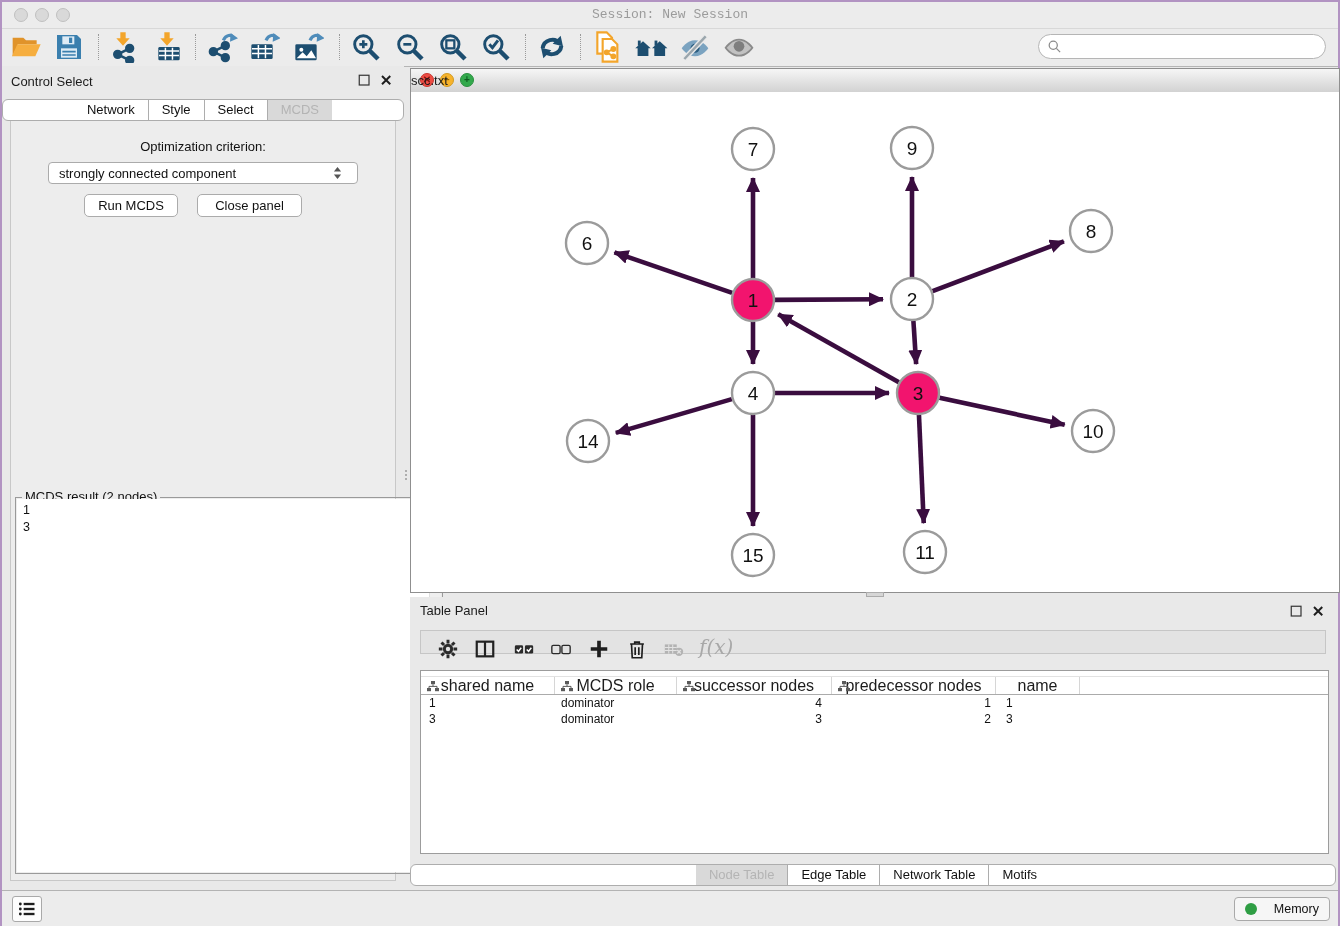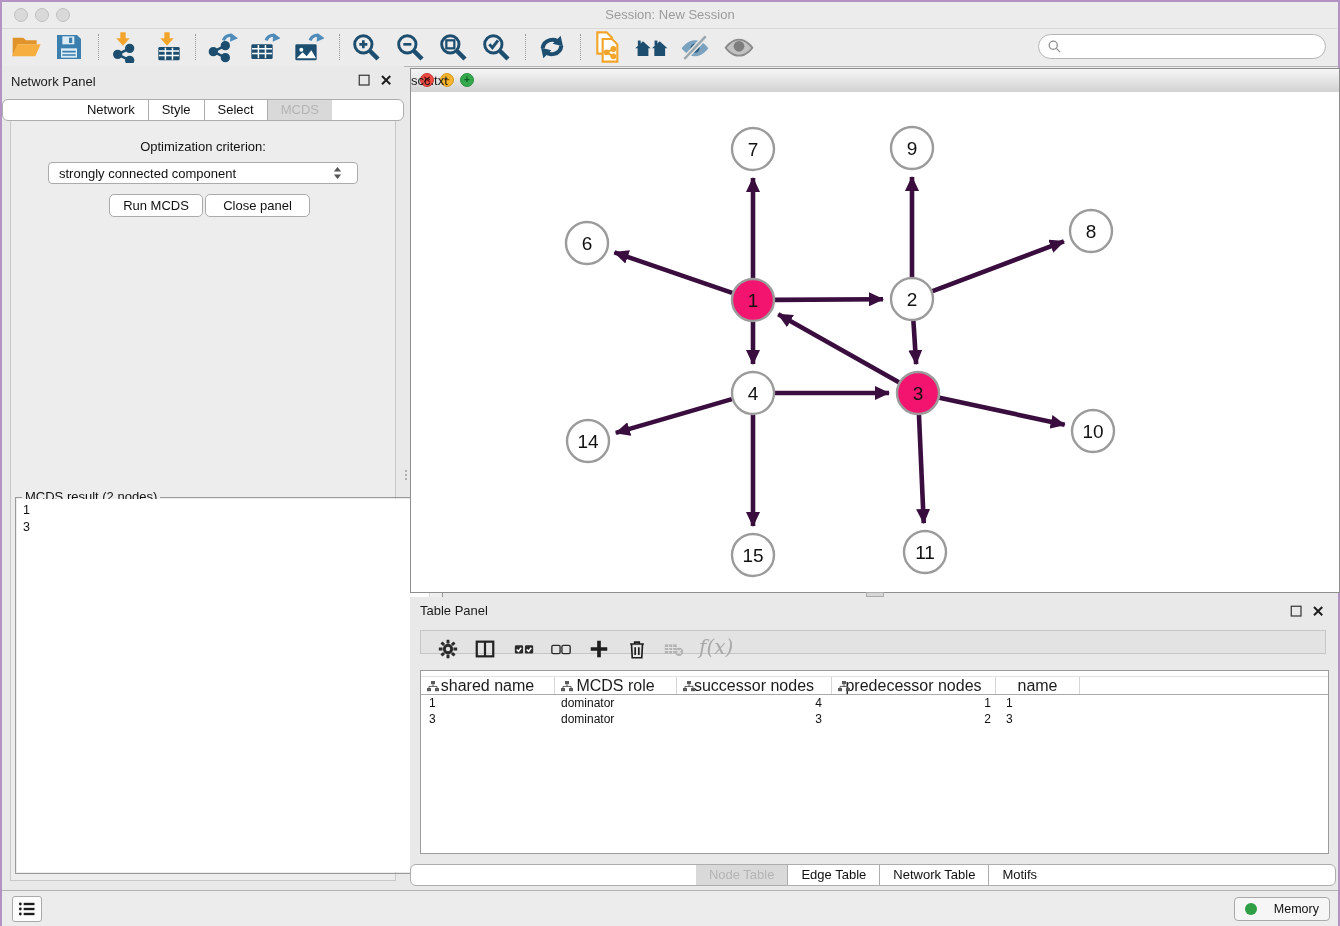--- a/index.html
+++ b/index.html
@@ -4,21 +4,21 @@
 <style>
   html,body{margin:0;padding:0;}
   body{width:1340px;height:926px;position:relative;overflow:hidden;
        font-family:"Liberation Sans",sans-serif;background:#e9e9e9;}
   .app{position:absolute;inset:0;box-sizing:border-box;
        border-top:2px solid #b293c2;border-left:2px solid #b293c2;border-right:2px solid #b293c2;}
   
   .titlebar{position:absolute;left:0;right:0;top:0;height:26px;background:#ececec;border-bottom:1px solid #d8d8d8;}
   .traffic{position:absolute;left:12px;top:6px;display:flex;gap:7px;}
   .tl{width:14px;height:14px;border-radius:50%;background:#d9d9d9;border:1px solid #c0c0c0;box-sizing:border-box;}
-  .titlebar-title{position:absolute;left:0;right:0;top:5px;text-align:center;font-size:13px;color:#9b9b9b;}
+  .titlebar-title{position:absolute;left:0;right:0;top:5px;text-align:center;font-size:13px;color:#9b9b9b;font-family:Liberation Mono, monospace;}
   
   .toolbar{position:absolute;left:0;right:0;top:27px;height:37px;background:#ececec;border-bottom:1px solid #b5b5b5;}
   .tico{position:absolute;top:2px;width:32px;height:32px;}
   .tico svg{width:100%;height:100%;}
   .tsep{position:absolute;top:5px;height:26px;width:0;border-left:1px dotted #9a9a9a;}
   .search{position:absolute;right:12px;top:5px;width:288px;height:25px;border:1px solid #b5b5b5;border-radius:13px;
           background:#fff;display:flex;align-items:center;padding:0 8px;box-sizing:border-box;}
   .search input{border:none;outline:none;flex:1;font-size:13px;font-family:inherit;background:transparent;margin-left:5px;}
   
   .control-panel{position:absolute;left:0;top:64px;width:402px;bottom:36px;background:#e9e9e9;}
@@ -257,21 +257,21 @@
           <g stroke="#8a8a8a" stroke-width="2" fill="none">
             <circle cx="10" cy="10" r="6.5"></circle>
             <line x1="15" y1="15" x2="21" y2="21"></line>
           </g>
         </svg>
       <input type="text" value="" style="">
     </div>
   </div>
 
   <div class="control-panel">
-    <div class="cp-title">Network Panel</div>
+    <div class="cp-title">Control Select</div>
     <div class="win-btns">
       <div class="wbtn">
         <svg viewBox="0 0 20 20">
             <rect x="3" y="3" width="13" height="13" fill="none" stroke="#333" stroke-width="1.6"></rect>
           </svg>
       </div>
       <div class="wbtn">
         <svg viewBox="0 0 20 20">
             <path d="M4 4l11 11M15 4L4 15" stroke="#1e1e1e" stroke-width="2.6"></path>
           </svg>
@@ -284,22 +284,22 @@
         <span class="tab selected">MCDS</span>
       </div>
     <div class="cp-box">
       <div class="opt-label">Optimization criterion:</div>
       <div class="criterion">
         <span class="ctext">strongly connected component</span>
         <svg width="11" height="16" viewBox="0 0 12 20">
             <path d="M1.5 8L6 2.5 10.5 8z M1.5 12L6 17.5 10.5 12z" fill="#555"></path>
           </svg>
       </div>
-      <div class="btn" style="left:98px;top:84px;width:94px">Run MCDS</div>
-      <div class="btn" style="left:194px;top:84px;width:105px">Close panel</div>
+      <div class="btn" style="left:73px;top:84px;width:94px">Run MCDS</div>
+      <div class="btn" style="left:186px;top:84px;width:105px">Close panel</div>
       <div class="result-fieldset">
         <div class="result-legend">MCDS result (2 nodes)</div>
         <div class="result-text" id="result-text">1
 3</div>
         <div class="result-scroll"></div>
       </div>
     </div>
   </div>
   <div class="v-dots">
       <div></div>

